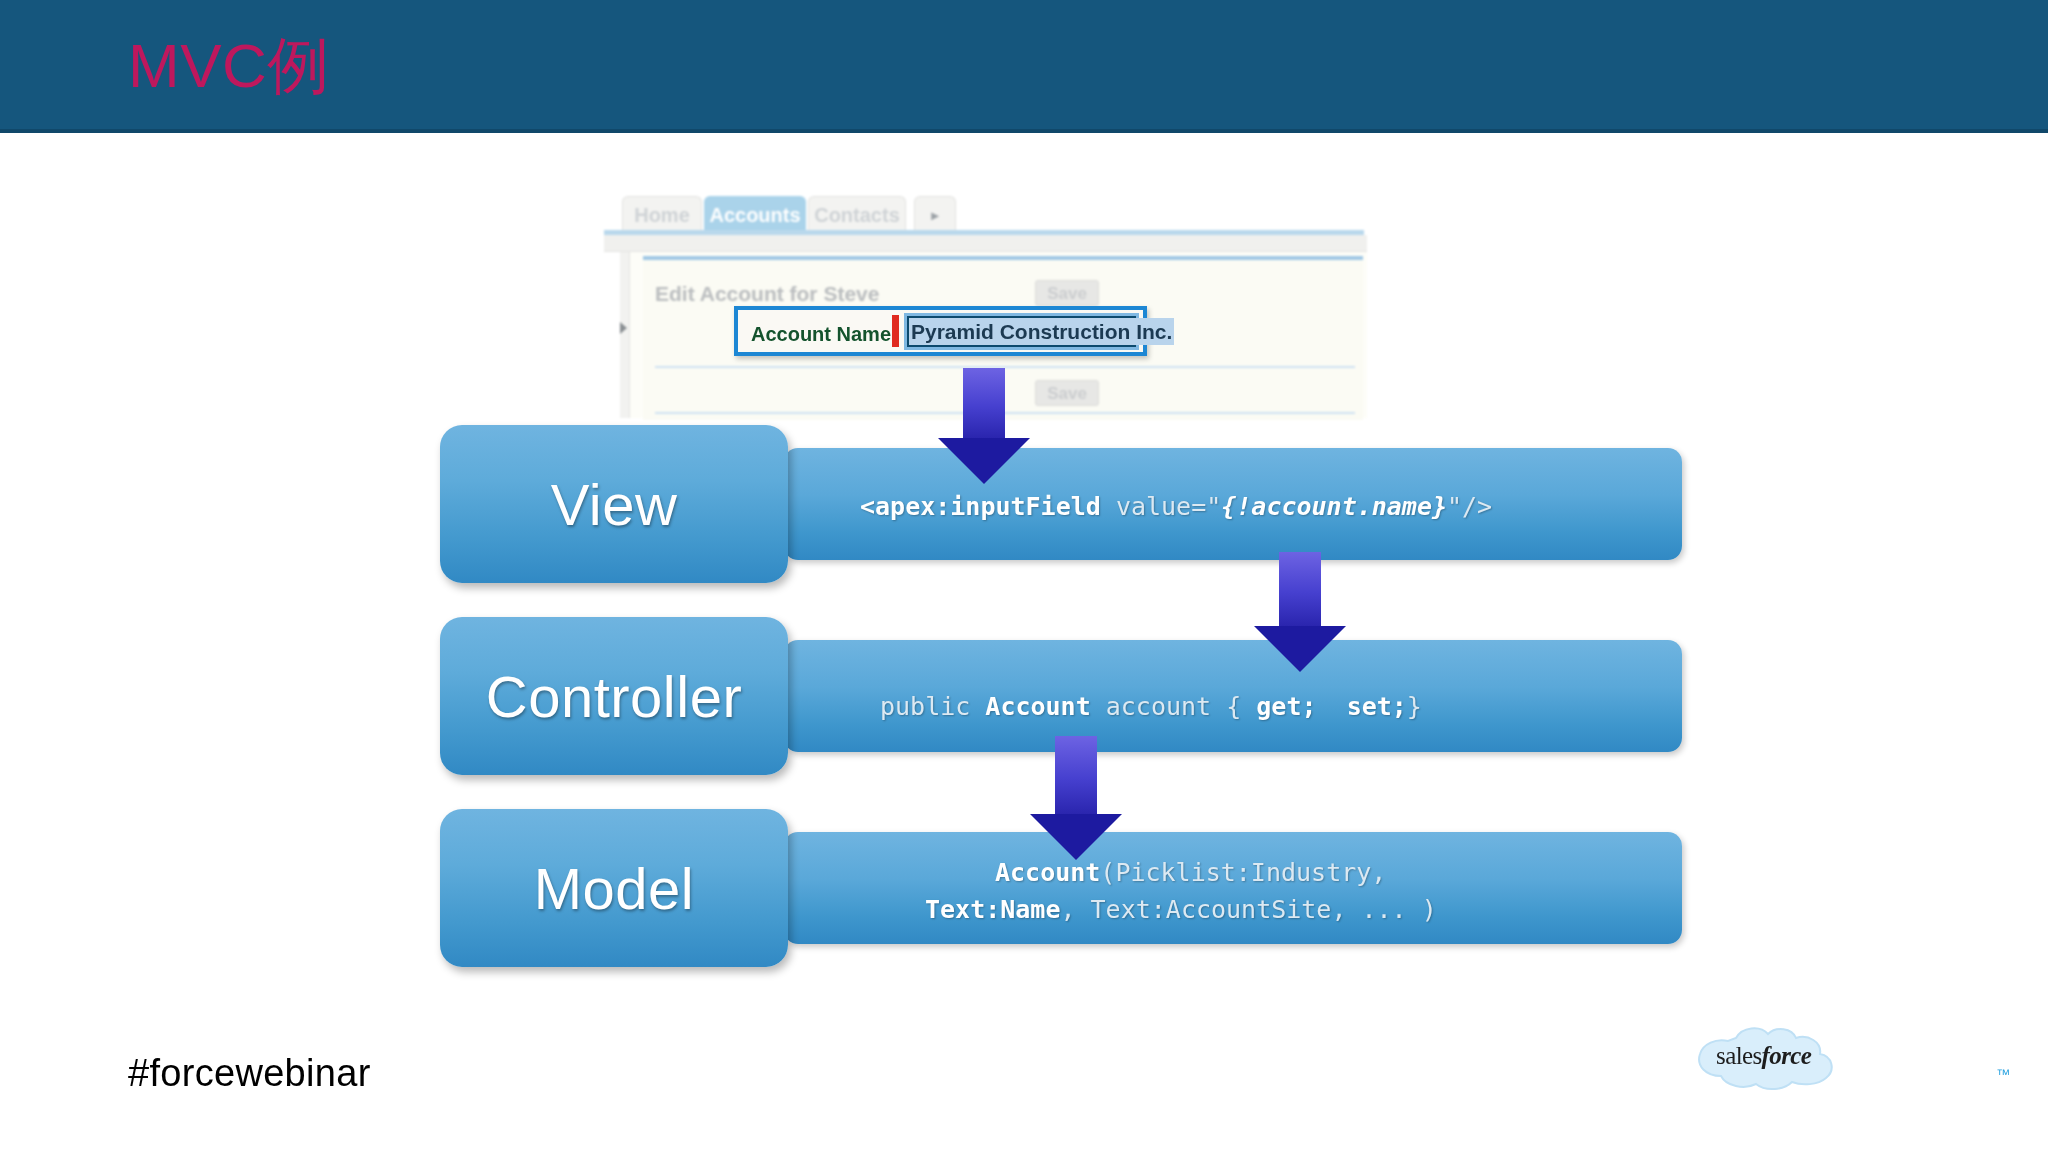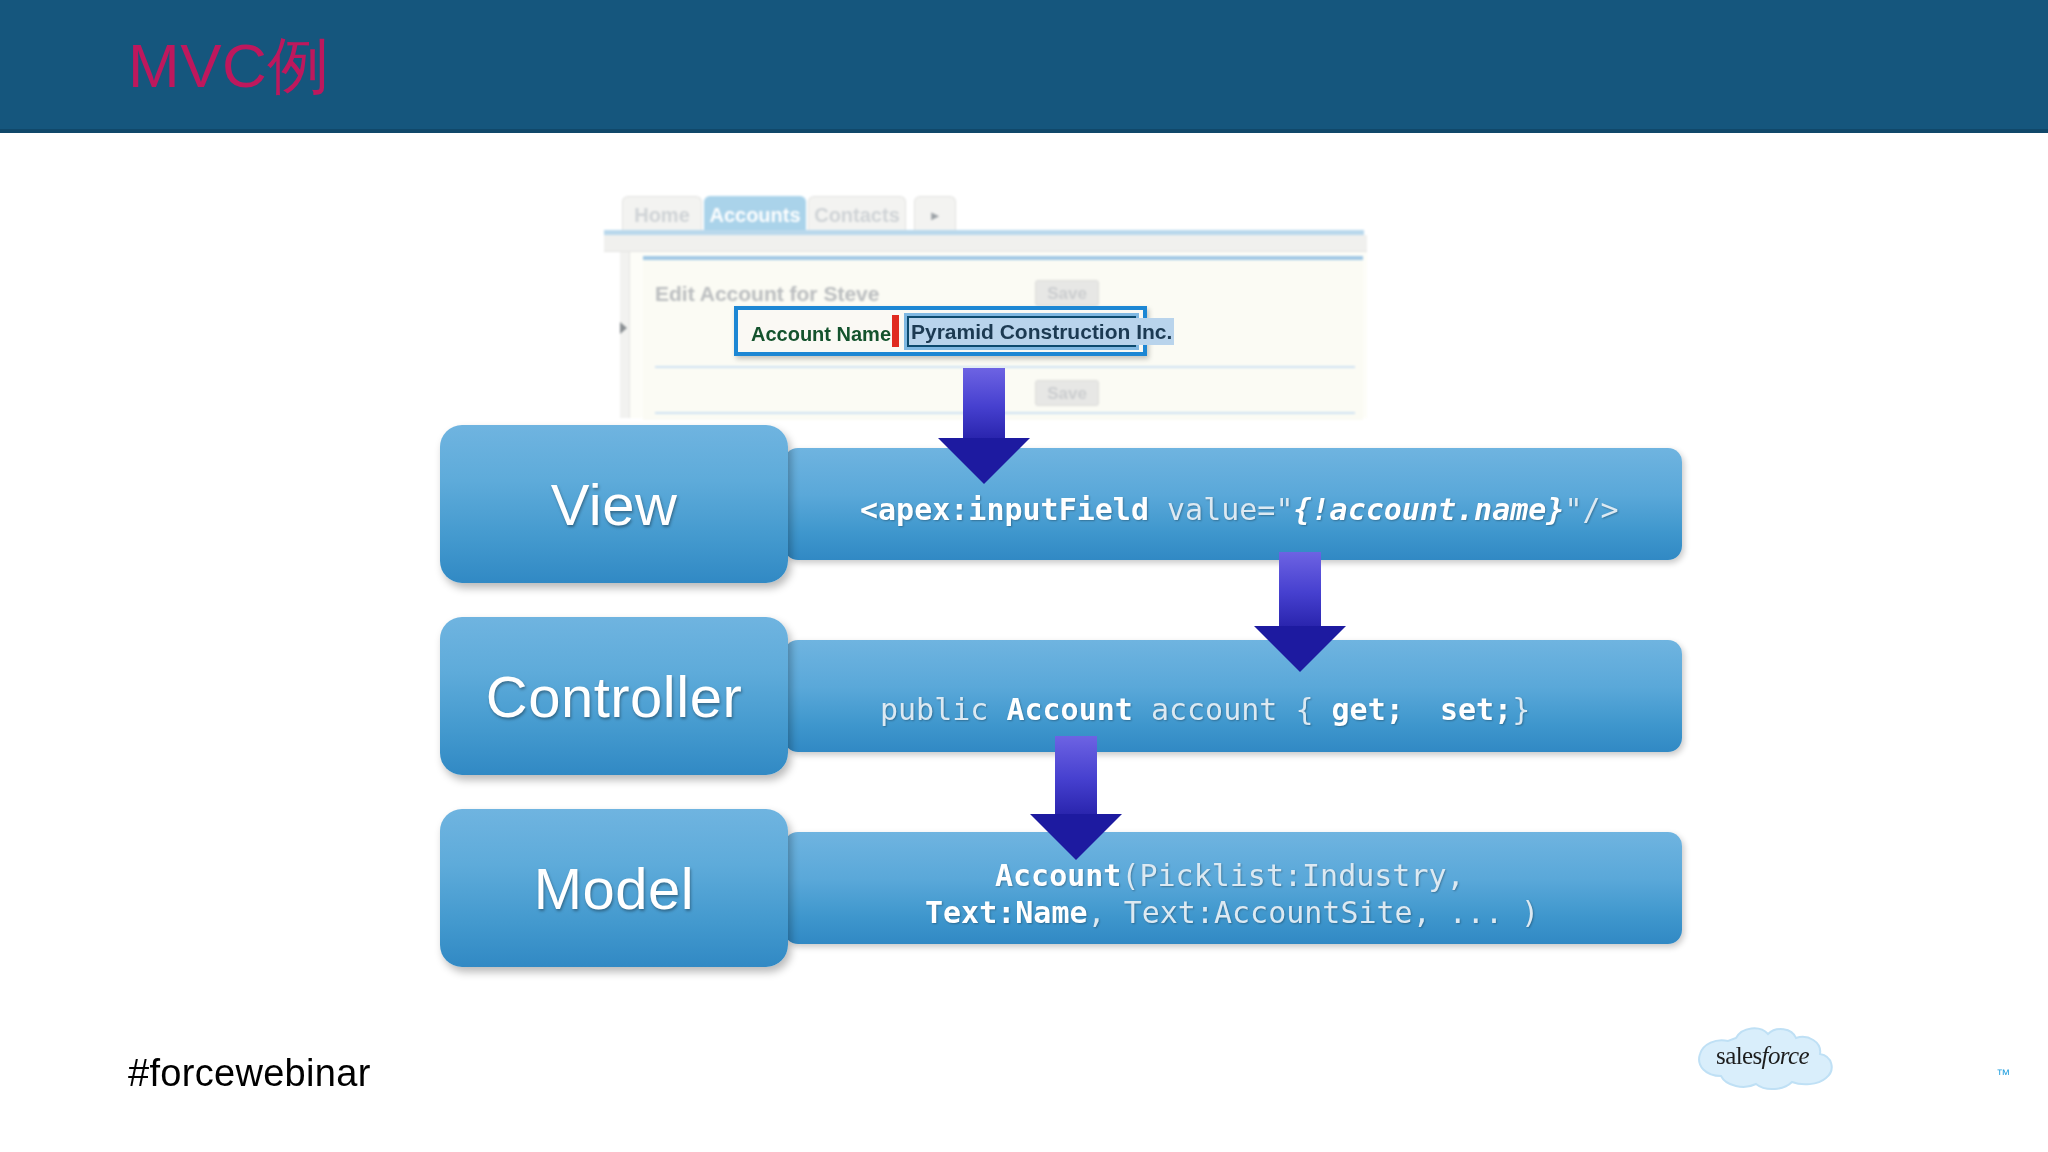--- a/index.html
+++ b/index.html
@@ -236,21 +236,21 @@
     color: #ffffff;
     font-weight: 400;
     text-shadow: 1px 2px 3px rgba(0,0,0,0.35);
     letter-spacing: 0.5px;
   }
 
   .code-line {
     position: absolute;
     color: #dce9f2;
     font-family: "DejaVu Sans Mono", "Liberation Mono", monospace;
-    font-size: 30px;
+    font-size: 25px;
     white-space: pre;
     text-shadow: 1px 1px 2px rgba(0,0,0,0.28);
   }
   .code-line b { color: #ffffff; font-weight: 700; }
   .code-line i { font-style: italic; }
 
   #code-view {
     left: 860px;
     top: 492px;
   }
@@ -323,21 +323,21 @@
   }
   #logo-salesforce-text {
     position: absolute;
     left: 26px; top: 20px;
     font-family: "Liberation Serif", serif;
     font-size: 25px;
     color: #1d1d1d;
     letter-spacing: -0.6px;
     white-space: nowrap;
   }
-  #logo-salesforce-text i { font-style: italic; font-weight: 400; }
+  #logo-salesforce-text i { font-style: italic; font-weight: 700; }
   #logo-platform-text {
     position: absolute;
     left: 88px; top: 34px;
     font-size: 66px;
     font-weight: 700;
     color: #2aa3e0;
     letter-spacing: -2px;
     white-space: nowrap;
   }
   #logo-tm {

